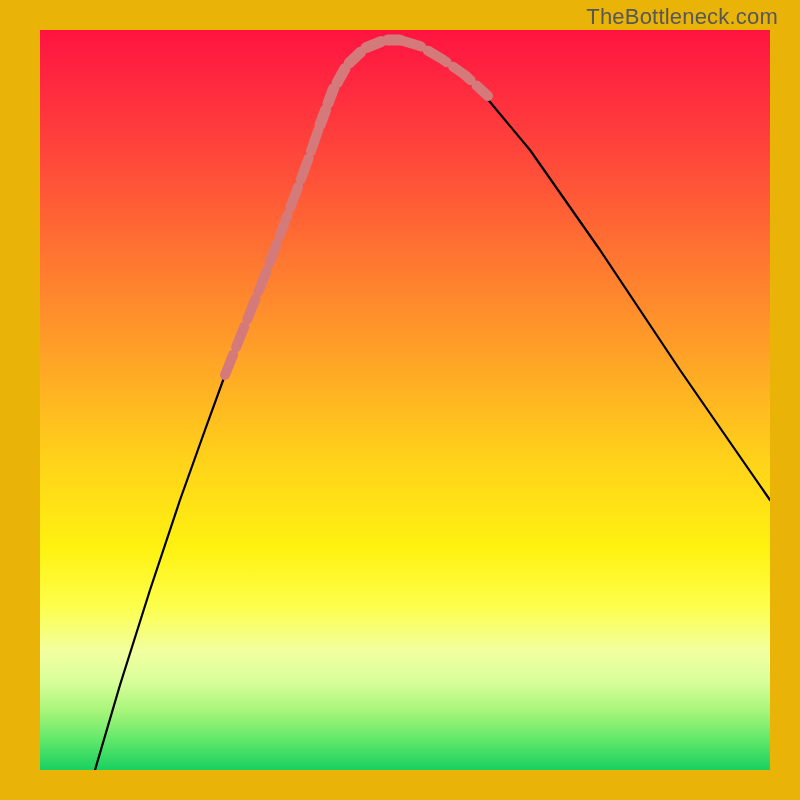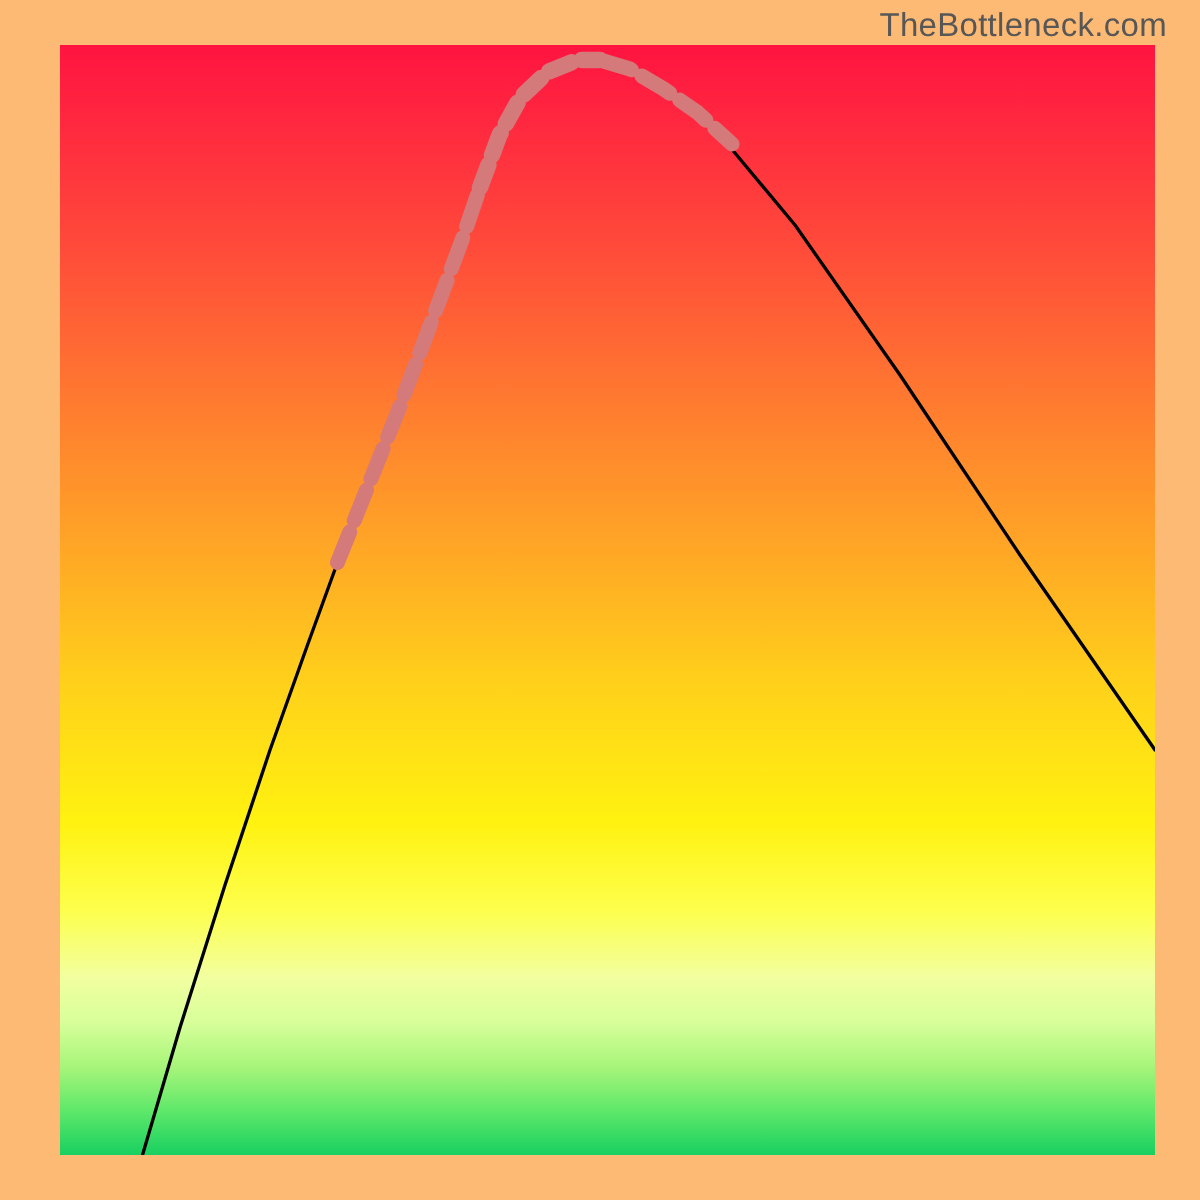--- a/index.html
+++ b/index.html
@@ -10,21 +10,21 @@
     background: #000;
     overflow: hidden;
     font-family: Arial, Helvetica, sans-serif;
   }
   .frame {
     position: absolute;
     left: 0;
     top: 0;
     width: 800px;
     height: 800px;
-    background: #fdba74;
+    background: #eab308;
   }
   .plot {
     position: absolute;
     left: 40px;
     top: 30px;
     width: 730px;
     height: 740px;
     
     background: linear-gradient(to bottom,
       #ff1440 0%,

